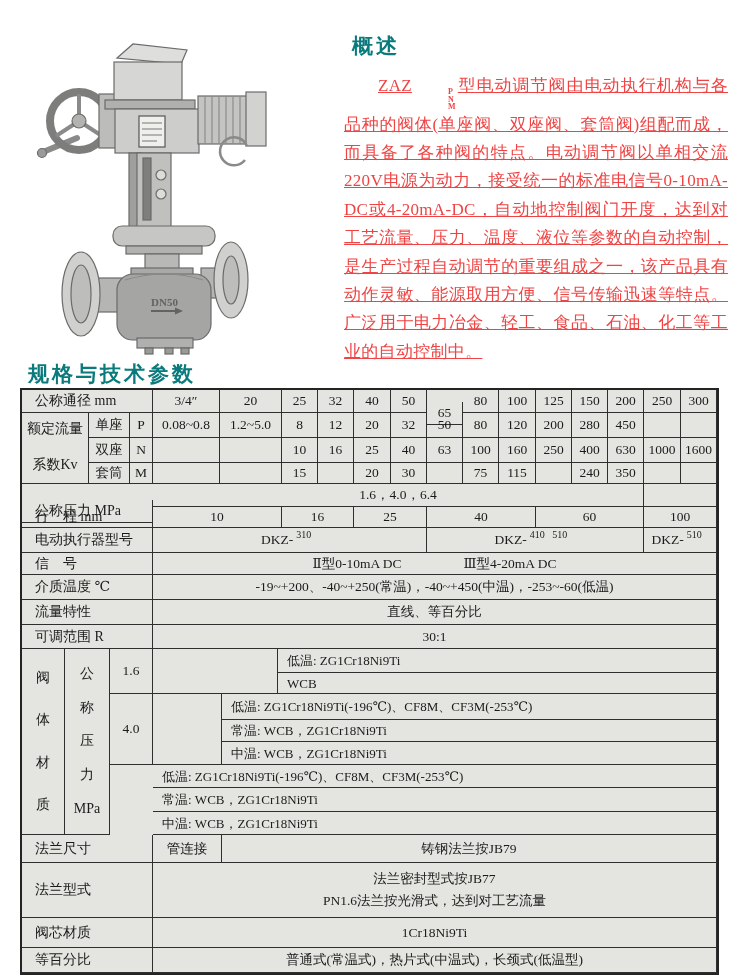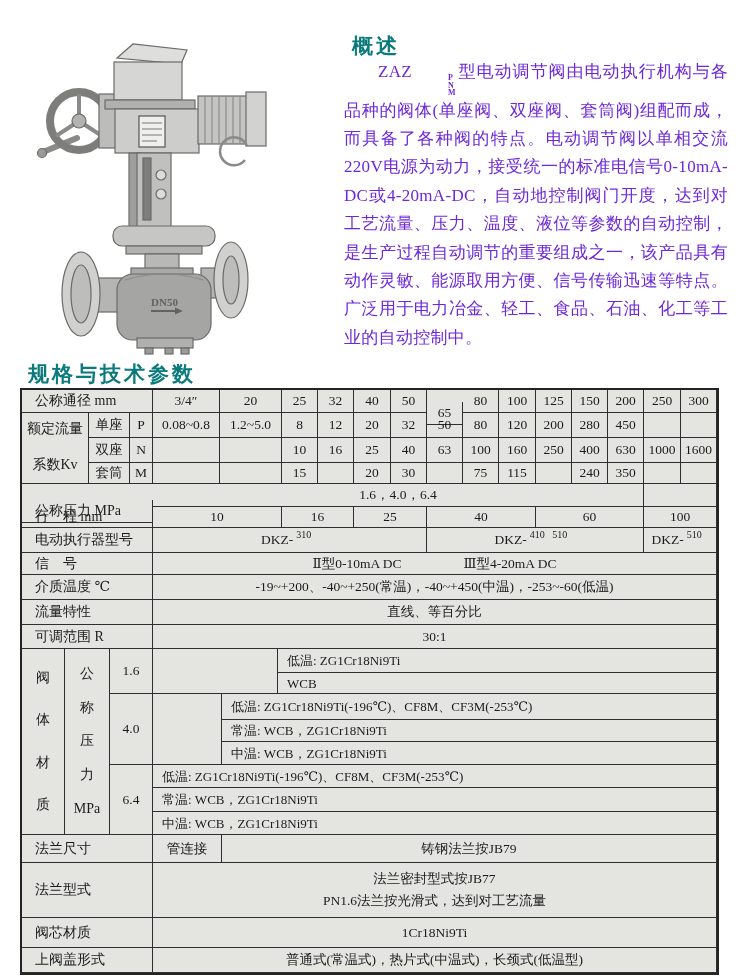--- a/index.html
+++ b/index.html
@@ -4,23 +4,23 @@
 <style>
   html,body{margin:0;padding:0;background:#fff;}
   #page{position:relative;width:738px;height:976px;background:#ffffff;
         font-family:"Liberation Serif","DejaVu Serif",serif;color:#1b1b1b;overflow:hidden;}
 
   
   .sec-h{position:absolute;margin:8px;font:700 21px "Liberation Sans","DejaVu Sans",sans-serif;
          color:#0a7a7c;letter-spacing:3px;}
 
   
-  #ov-p{position:absolute;left:344px;top:58px;width:384px;margin:0;
+  #ov-p{position:absolute;left:344px;top:72px;width:384px;margin:0;
         font-size:17px;line-height:28.4px;text-align:justify;text-indent:34px;
-        letter-spacing:.3px;color:#6d28d9;}
+        letter-spacing:.3px;color:#ef4444;text-decoration:underline;}
   .pnm{display:inline-flex;flex-direction:column;font-size:8px;line-height:7.5px;
        vertical-align:-3px;margin:0 2px;font-weight:700;}
 
   
   #tbl{position:absolute;left:20px;top:388px;width:699px;height:587px;
        background:#e4e5e1;border:2px solid #242424;box-sizing:border-box;}
   .c{position:absolute;box-sizing:border-box;border-right:1px solid #2f2f2f;
      border-bottom:1px solid #2f2f2f;display:flex;align-items:center;justify-content:center;
      font-size:13.5px;line-height:1;white-space:nowrap;overflow:hidden;}
   .lb{justify-content:flex-start;padding-left:13px;font-size:14px;}       
@@ -251,21 +251,20 @@
     </div>
     <div class="c vert" style="left:43px;top:259px;width:45px;height:186px">
       <span>公</span>
       <span>称</span>
       <span>压</span>
       <span>力</span>
       <span>MPa</span>
     </div>
     <div class="c" style="left:88px;top:259px;width:43px;height:45px">1.6</div>
     <div class="c" style="left:88px;top:304px;width:43px;height:71px">4.0</div>
-    <div class="c" style="left:88px;top:375px;width:43px;height:70px">6.4</div>
 
     <div class="c" style="left:131px;top:259px;width:125px;height:45px"></div>
     <div class="c lf" style="left:256px;top:259px;width:439px;height:24px">低温: ZG1Cr18Ni9Ti</div>
     <div class="c lf" style="left:256px;top:283px;width:439px;height:21px">WCB</div>
 
     <div class="c" style="left:131px;top:304px;width:69px;height:71px"></div>
     <div class="c lf" style="left:200px;top:304px;width:495px;height:26px">低温: ZG1Cr18Ni9Ti(-196℃)、CF8M、CF3M(-253℃)</div>
     <div class="c lf" style="left:200px;top:330px;width:495px;height:22px">常温: WCB，ZG1Cr18Ni9Ti</div>
     <div class="c lf" style="left:200px;top:352px;width:495px;height:23px">中温: WCB，ZG1Cr18Ni9Ti</div>
 
@@ -279,17 +278,17 @@
 
     <div class="c lb" style="left:0;top:473px;width:131px;height:55px">法兰型式</div>
     <div class="c two" style="left:131px;top:473px;width:564px;height:55px">
       <span>法兰密封型式按JB77</span>
       <span>PN1.6法兰按光滑式，达到对工艺流量</span>
     </div>
 
     <div class="c lb" style="left:0;top:528px;width:131px;height:30px">阀芯材质</div>
     <div class="c" style="left:131px;top:528px;width:564px;height:30px">1Cr18Ni9Ti</div>
 
-    <div class="c lb" style="left:0;top:558px;width:131px;height:25px">上阀盖形式</div>
+    <div class="c lb" style="left:0;top:558px;width:131px;height:25px">等百分比</div>
     <div class="c" style="left:131px;top:558px;width:564px;height:25px">普通式(常温式)，热片式(中温式)，长颈式(低温型)</div>
 
   </div>
 </div>
 
 </body></html>

